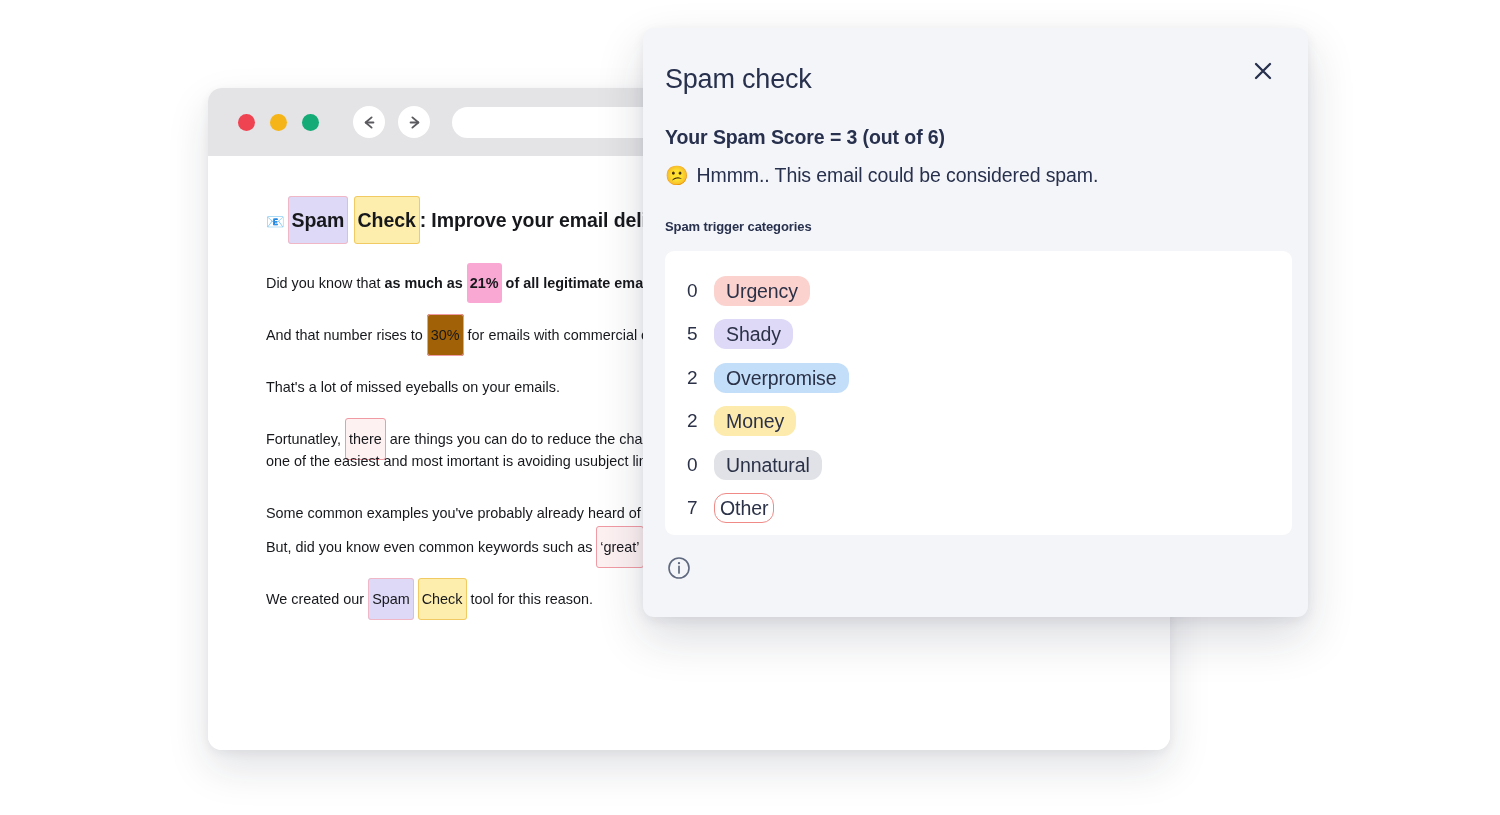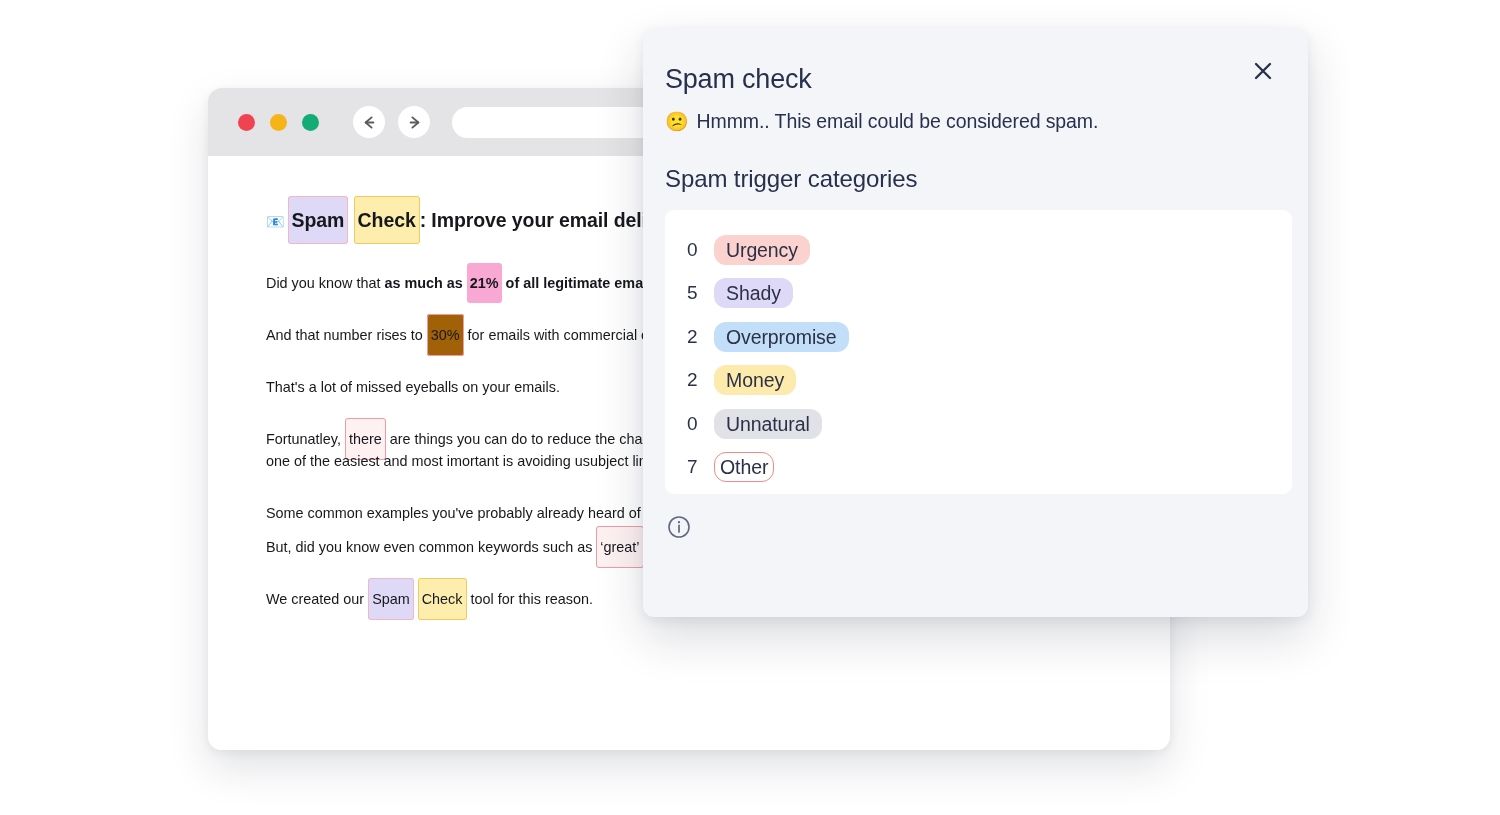--- a/index.html
+++ b/index.html
@@ -152,22 +152,22 @@
     font-size: 19.5px;
     color: #27304d;
     margin: 15px 0 0 0;
     display: flex;
     align-items: center;
     gap: 8px;
     letter-spacing: -0.1px;
   }
   .verdict-emoji { font-size: 19px; line-height: 1; }
   .section-heading {
-    font-size: 24px;
-    font-weight: normal;
+    font-size: 13px;
+    font-weight: bold;
     color: #27304d;
     margin: 32px 0 0 0;
     letter-spacing: -0.1px;
   }
 
   .cat-card {
     margin-top: 17px;
     background: #ffffff;
     border-radius: 9px;
     padding: 18px 20px 18px 22px;
@@ -273,20 +273,21 @@
 
     <div class="panel-header">
       <div class="panel-title">Spam check</div>
       <div class="close-btn">
         <svg width="22" height="22" viewBox="0 0 22 22">
           <path d="M4 4 L18 18 M18 4 L4 18" stroke="#27304d" stroke-width="2.3" stroke-linecap="round"></path>
         </svg>
       </div>
     </div>
 
+    <div class="score-line">Your Spam Score = 3 (out of 6)</div>
 
     <div class="verdict-line">
       <span class="verdict-emoji">😕</span>
       <span>Hmmm.. This email could be considered spam.</span>
     </div>
 
     <div class="section-heading">Spam trigger categories</div>
 
     <div class="cat-card">
 

